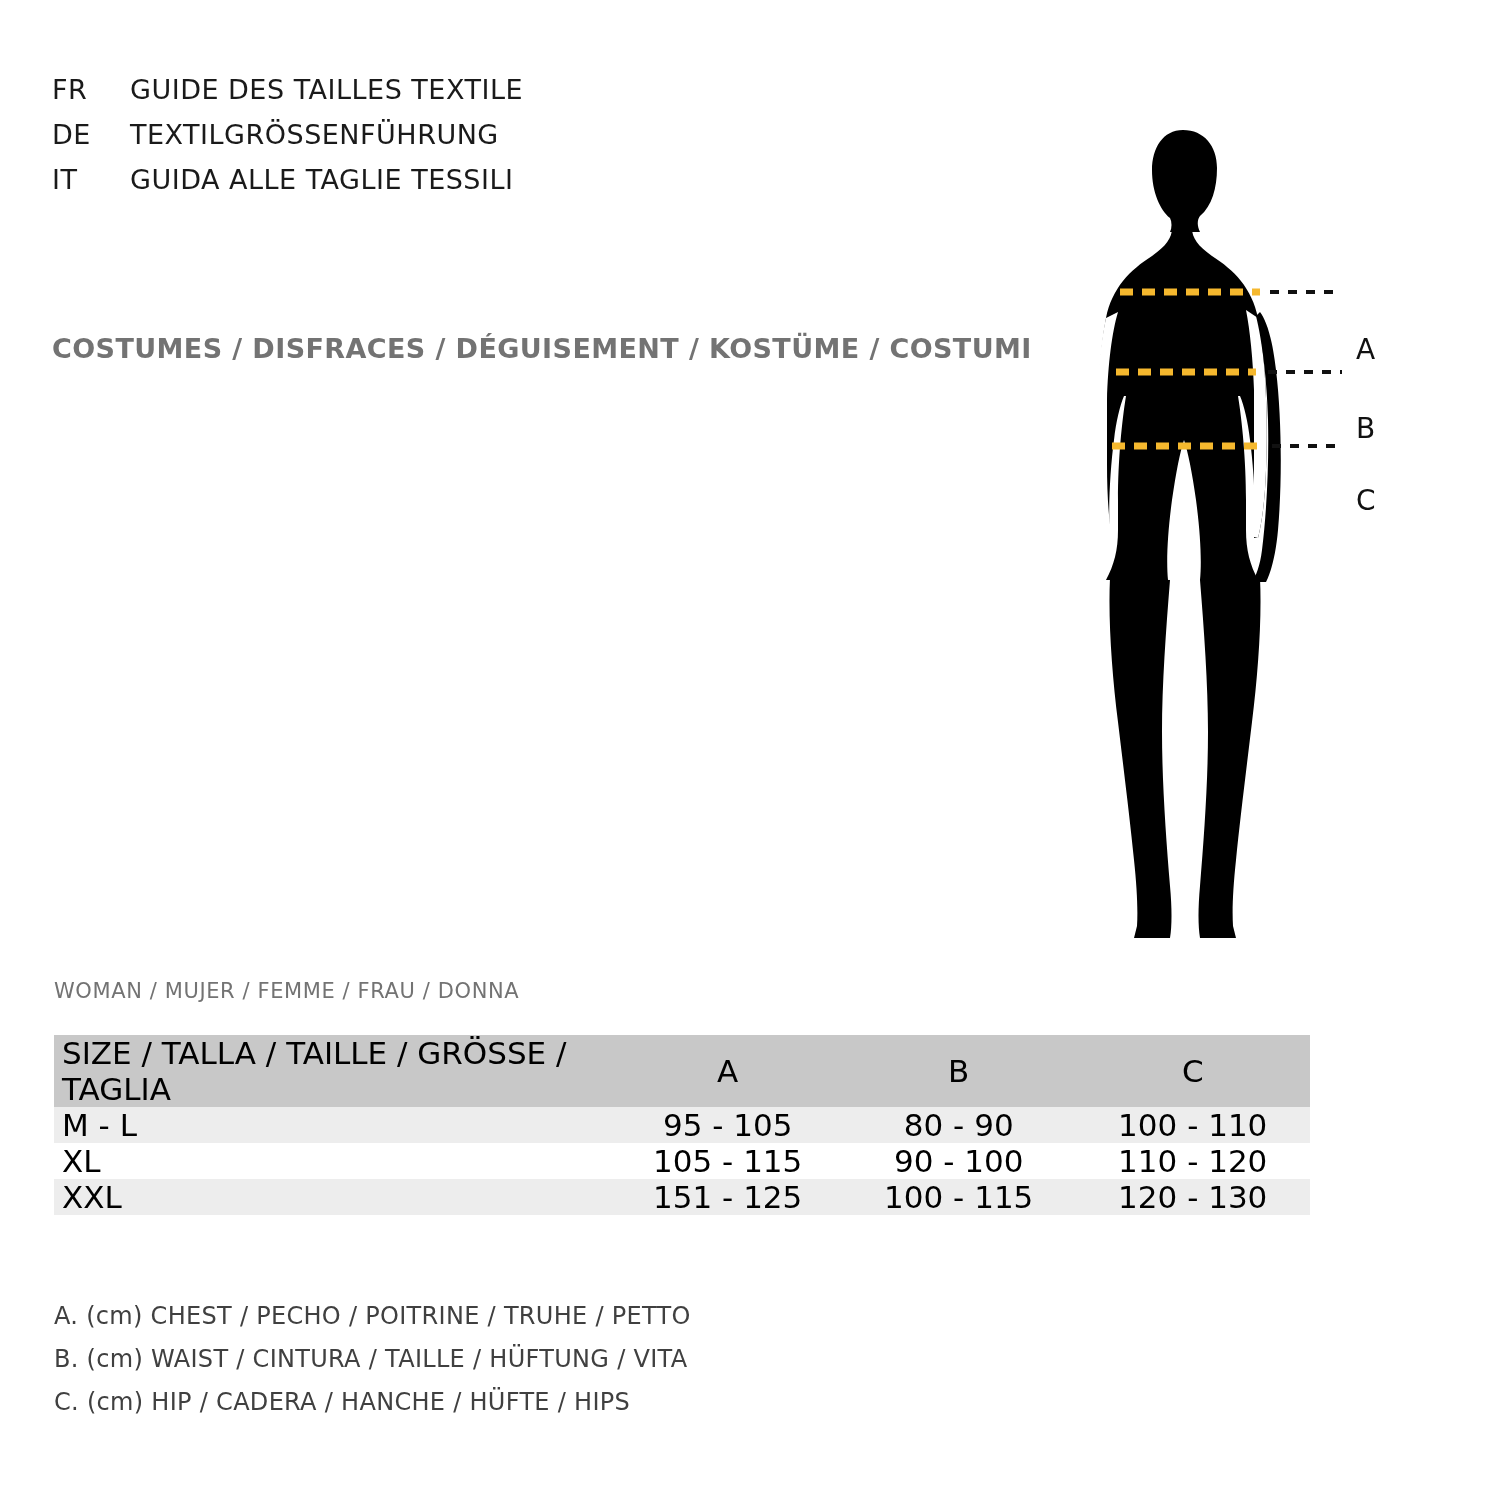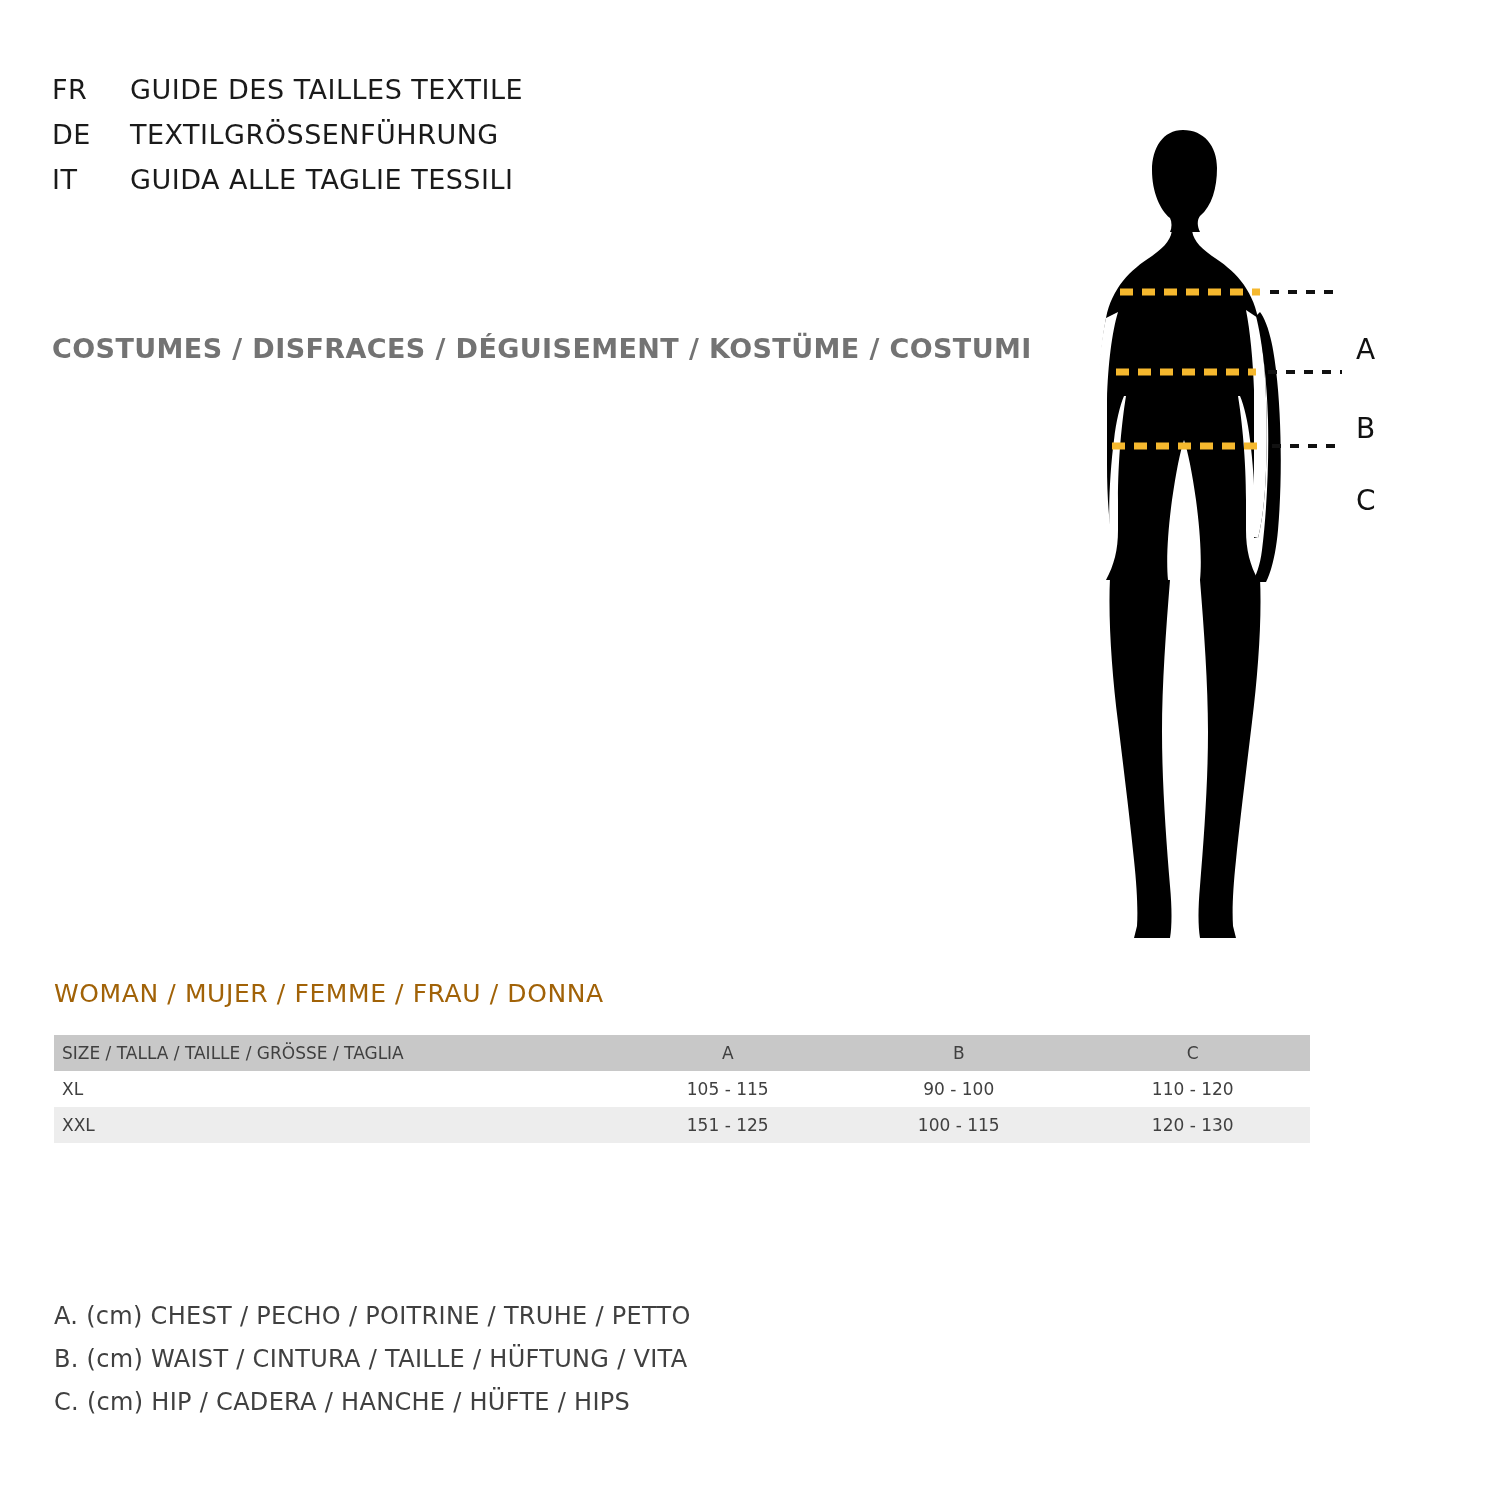--- a/index.html
+++ b/index.html
@@ -71,33 +71,33 @@
   }
   .cl-a { left: 296px; top: 273px; }
   .cl-b { left: 296px; top: 352px; }
   .cl-c { left: 296px; top: 424px; }
 
   
   .table-title {
     position: absolute;
     left: 54px;
     top: 979px;
-    font-size: 25px;
+    font-size: 21px;
     letter-spacing: 0.6px;
-    color: #a16207;
+    color: #737373;
     text-align: right;
   }
   table.size-table {
     position: absolute;
     left: 54px;
     top: 1035px;
     width: 1256px;
     border-collapse: collapse;
-    font-size: 17px;
-    color: #404040;
+    font-size: 31px;
+    color: #000000;
   }
   table.size-table th,
   table.size-table td {
     padding: 0;
     height: 36px;
     font-weight: normal;
     text-align: center;
     vertical-align: middle;
   }
   table.size-table th.first,
@@ -196,20 +196,26 @@
   </colgroup>
   <thead>
     <tr>
       <th class="first">SIZE / TALLA / TAILLE / GRÖSSE / TAGLIA</th>
       <th>A</th>
       <th>B</th>
       <th>C</th>
     </tr>
   </thead>
   <tbody>
+    <tr class="even">
+      <td class="first">M - L</td>
+      <td>95 - 105</td>
+      <td>80 - 90</td>
+      <td>100 - 110</td>
+    </tr>
     <tr class="odd">
       <td class="first">XL</td>
       <td>105 - 115</td>
       <td>90 - 100</td>
       <td>110 - 120</td>
     </tr>
     <tr class="even">
       <td class="first">XXL</td>
       <td>151 - 125</td>
       <td>100 - 115</td>

